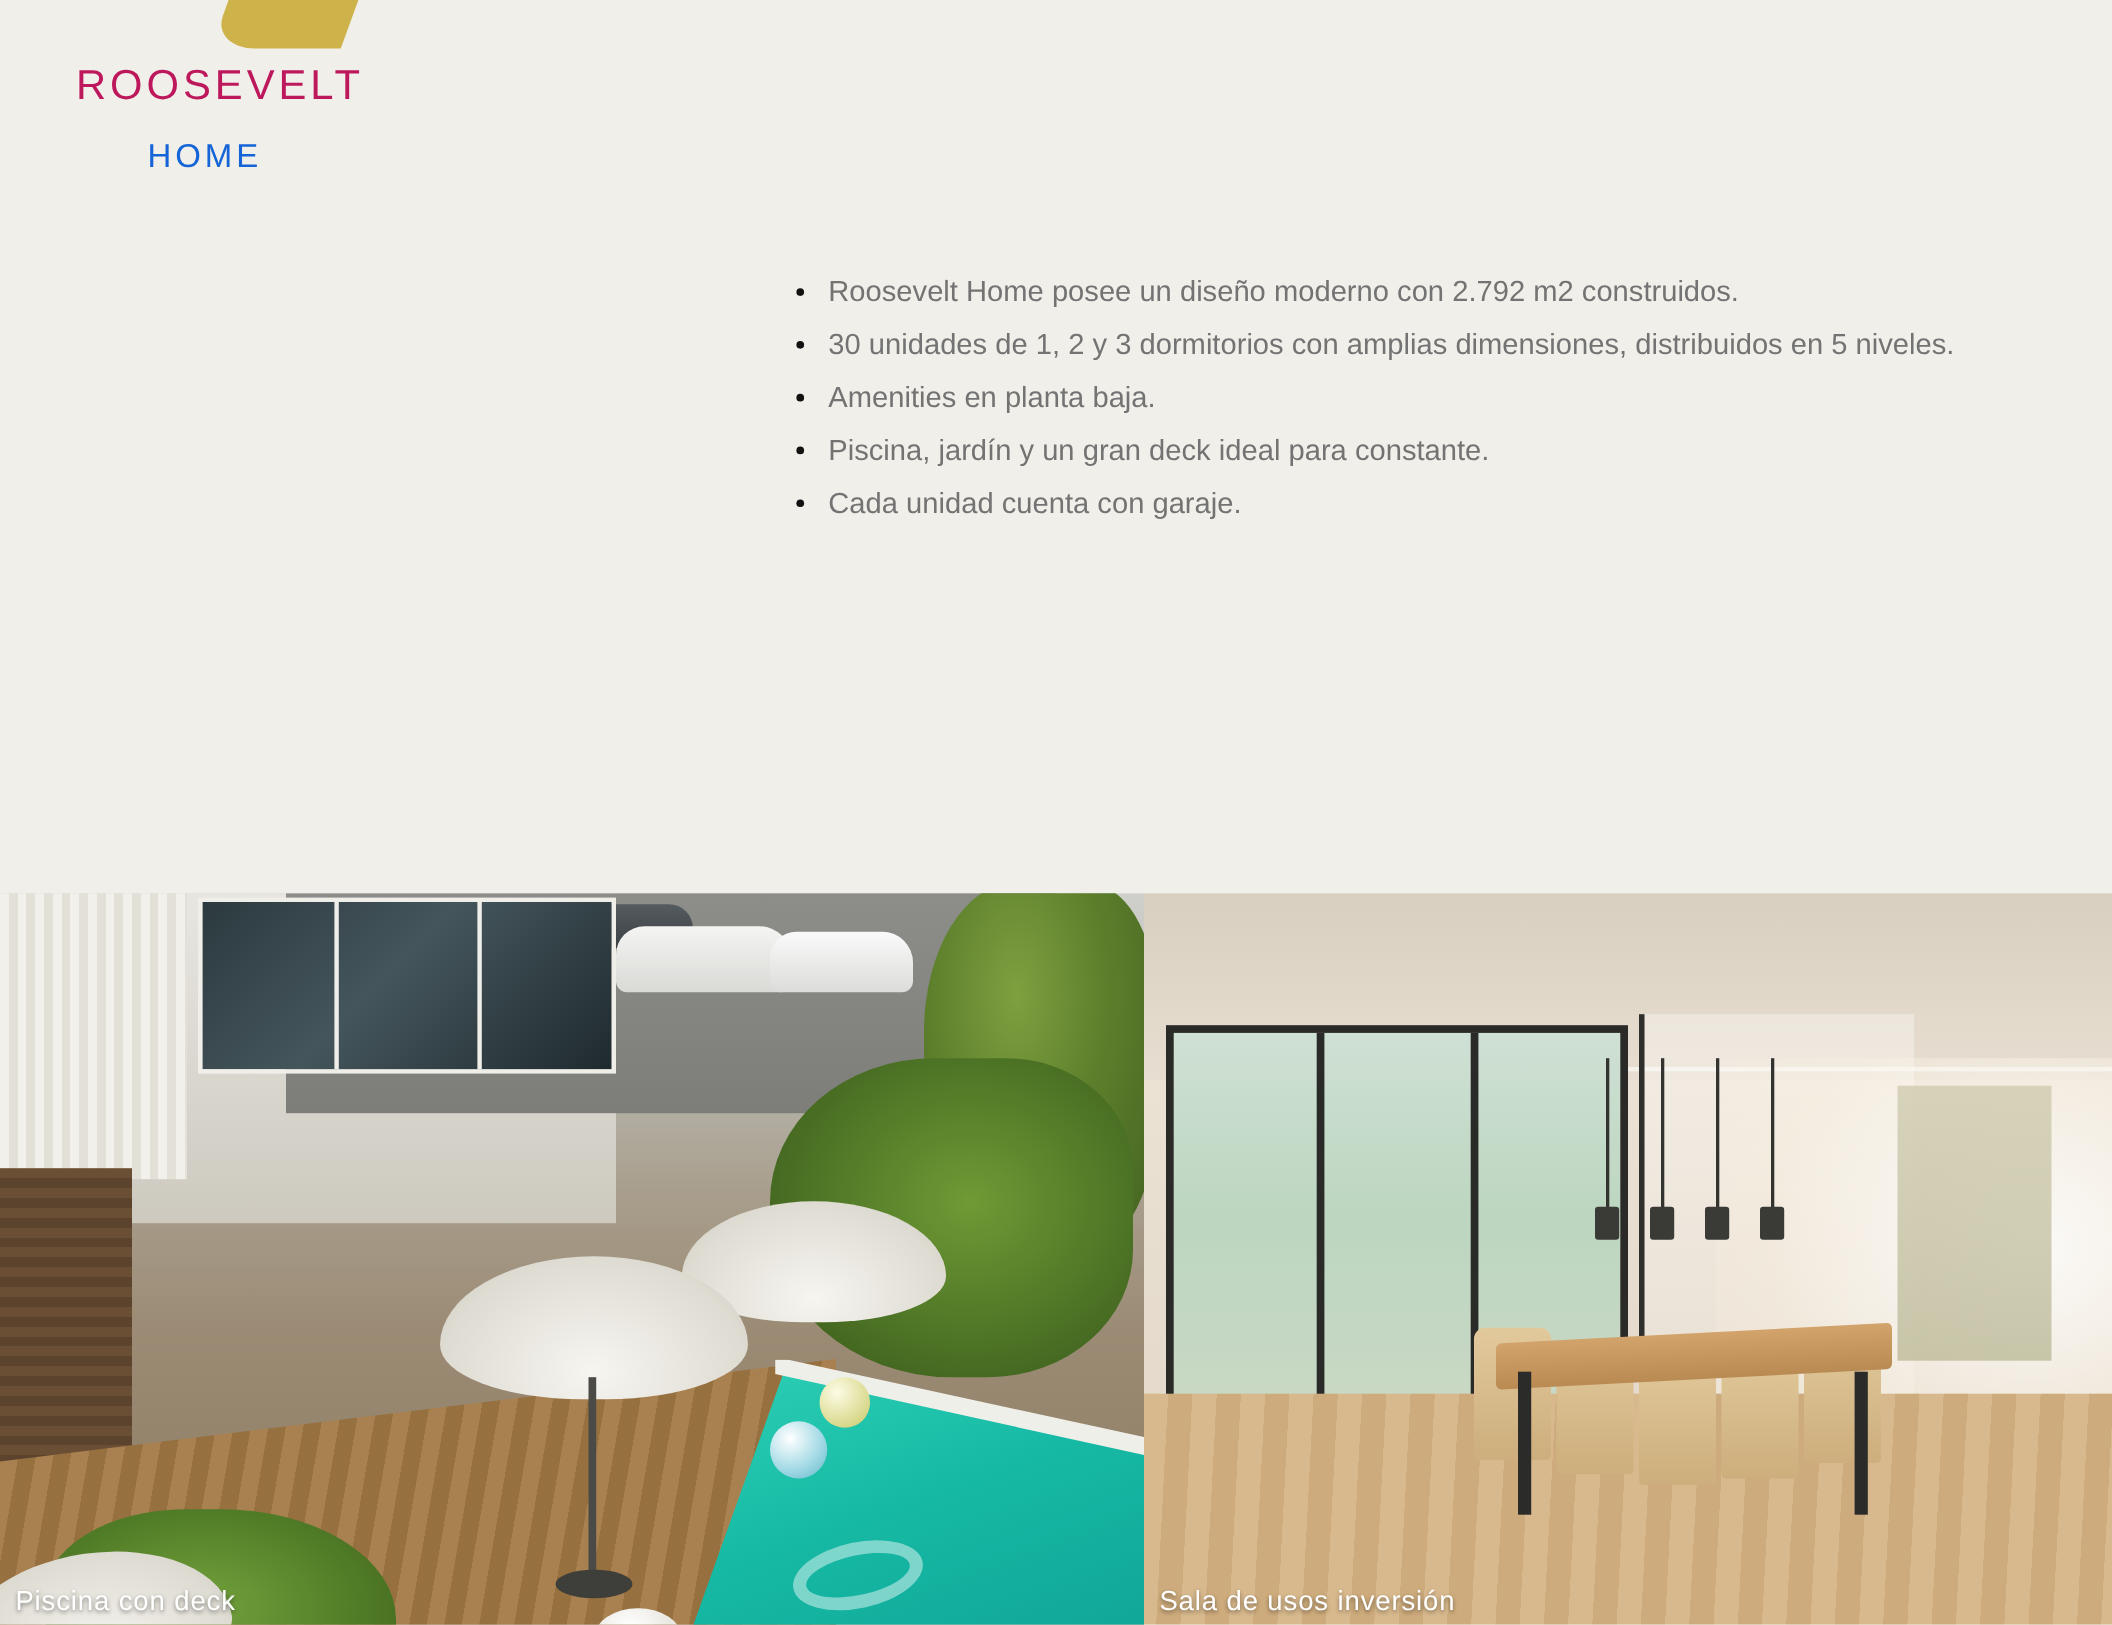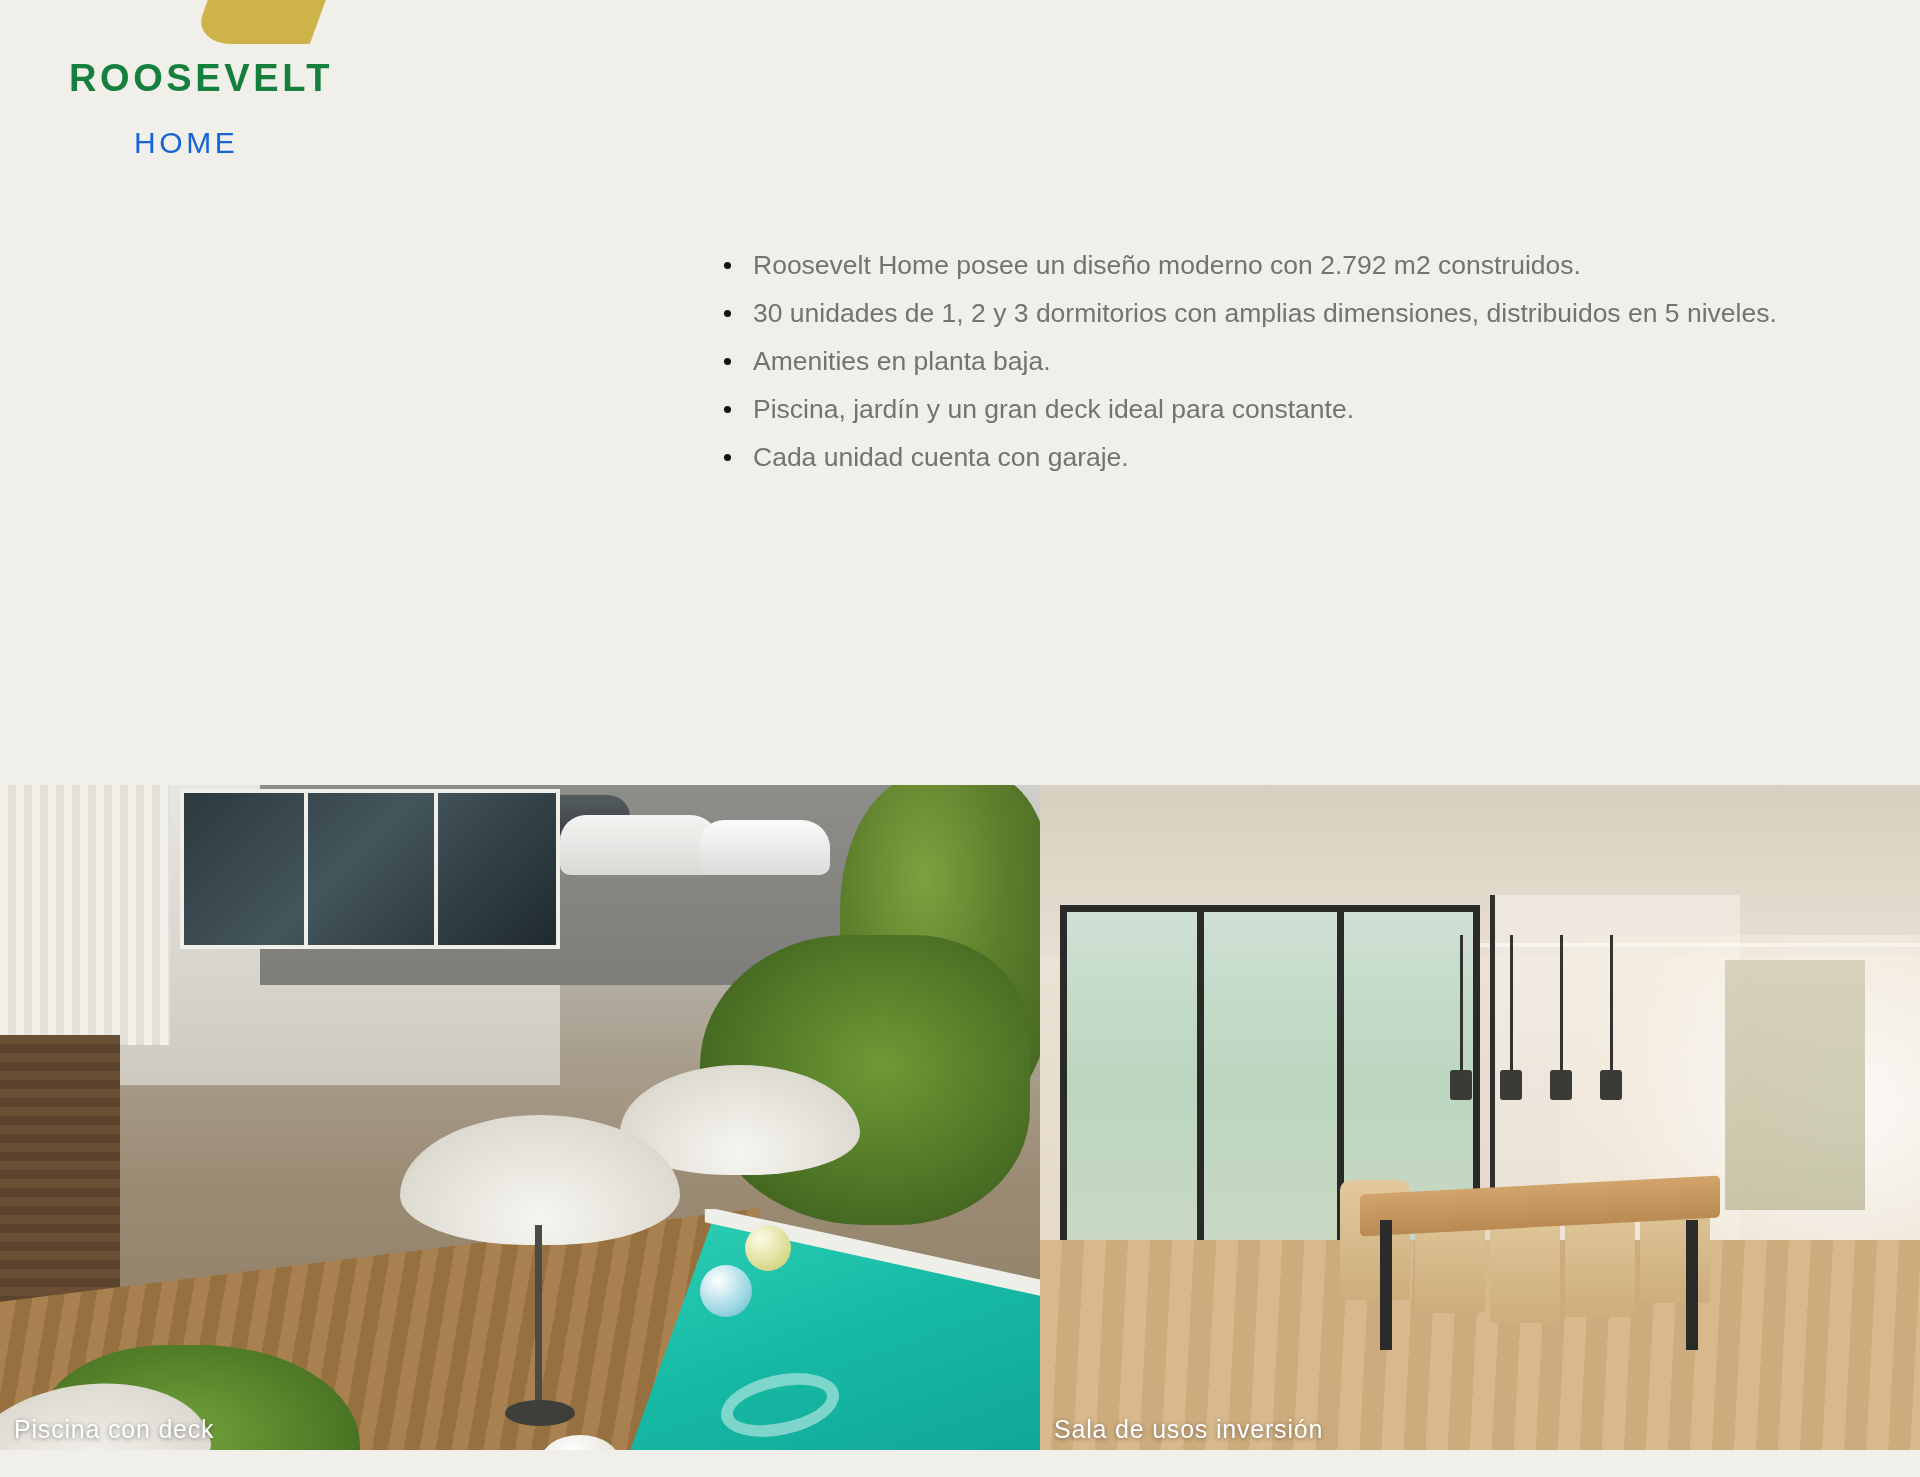--- a/index.html
+++ b/index.html
@@ -34,23 +34,23 @@
     background: #cdb34a;
     transform: skewX(-20deg);
     border-bottom-left-radius: 40px 30px;
   }
   .logo-text-1 {
     position: absolute;
     left: 7px;
     top: 57px;
     font-size: 38px;
     letter-spacing: 3.6px;
-    color: #15803d;
+    color: #be185d;
     font-family: "Liberation Sans", sans-serif;
-    font-weight: 700;
+    font-weight: 400;
     white-space: nowrap;
   }
   .logo-text-2 {
     position: absolute;
     left: 72px;
     top: 126px;
     font-size: 30px;
     letter-spacing: 3.6px;
     color: #1565d8;
     font-family: "Liberation Sans", sans-serif;
@@ -95,21 +95,21 @@
     width: 7px;
     height: 7px;
     border-radius: 50%;
     background: #111111;
   }
 
   
   .images-row {
     position: absolute;
     left: 0;
-    top: 785px;
+    top: 812px;
     width: 1920px;
     height: 665px;
     display: flex;
     border-radius: 17px;
   }
   .img-card {
     position: relative;
     height: 665px;
     overflow: hidden;
   }

